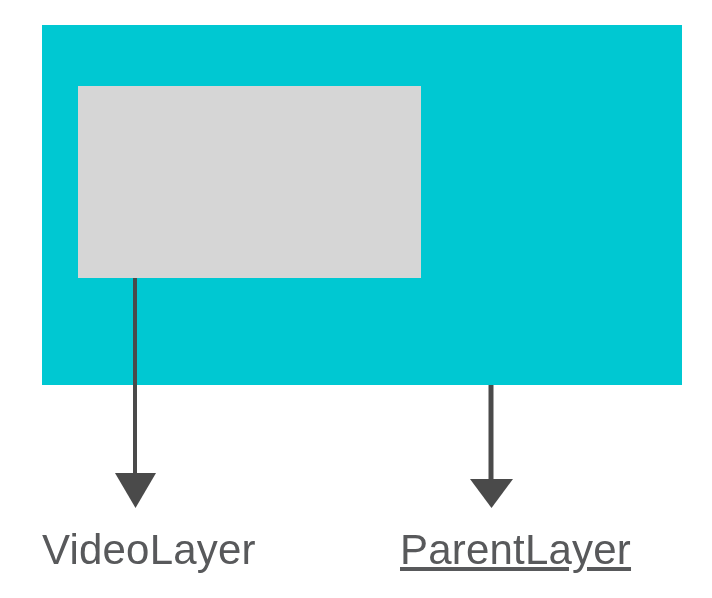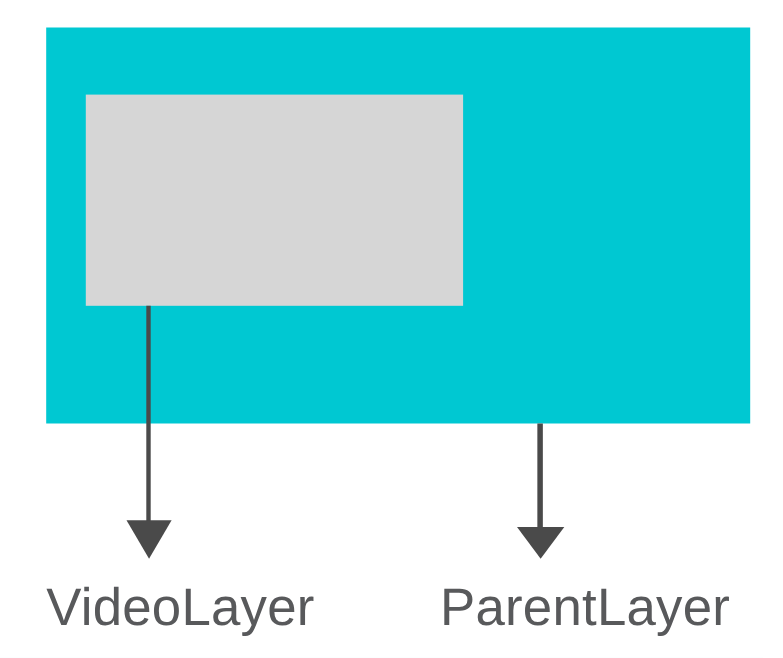--- a/index.html
+++ b/index.html
@@ -22,33 +22,34 @@
     left: 0;
     top: 0;
     width: 712px;
     height: 598px;
     display: block;
   }
   .label {
     position: absolute;
     font-family: "Liberation Sans", sans-serif;
     font-weight: 300;
-    font-size: 48px;
+    font-size: 42px;
     line-height: 1;
     letter-spacing: 0.2px;
     color: #58595b;
     white-space: nowrap;
   }
   #label-video {
     left: 42px;
     top: 529px;
   }
   #label-parent {
     left: 400px;
     top: 529px;
+    text-decoration: underline;
   }
 </style>
 </head>
 <body>
 
 <div id="canvas">
 
   <svg class="diagram-svg" viewBox="0 0 712 598" xmlns="http://www.w3.org/2000/svg">
 
     <rect x="42" y="25" width="640" height="360" fill="#00C8D2"></rect>

